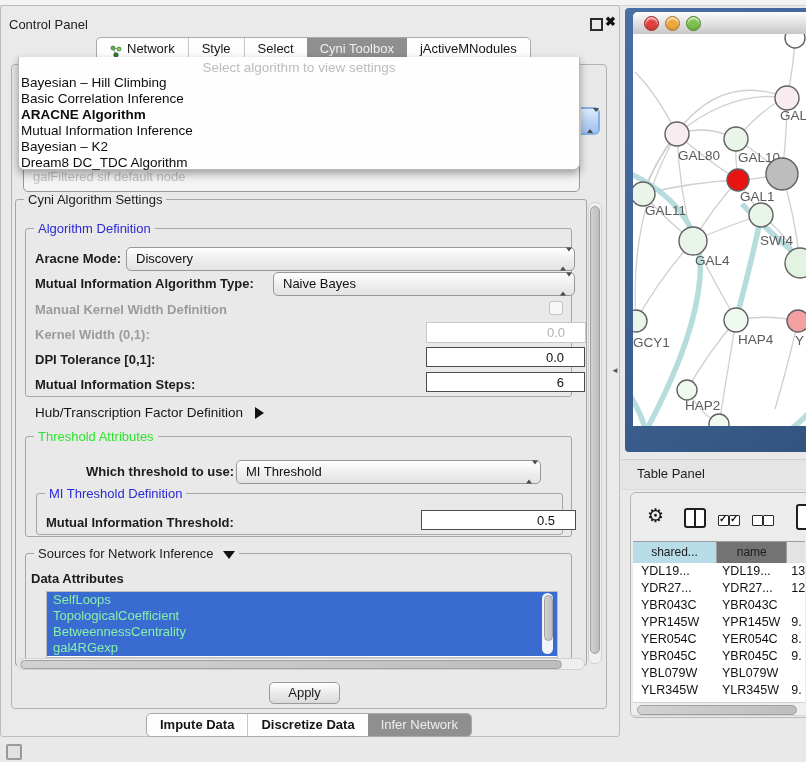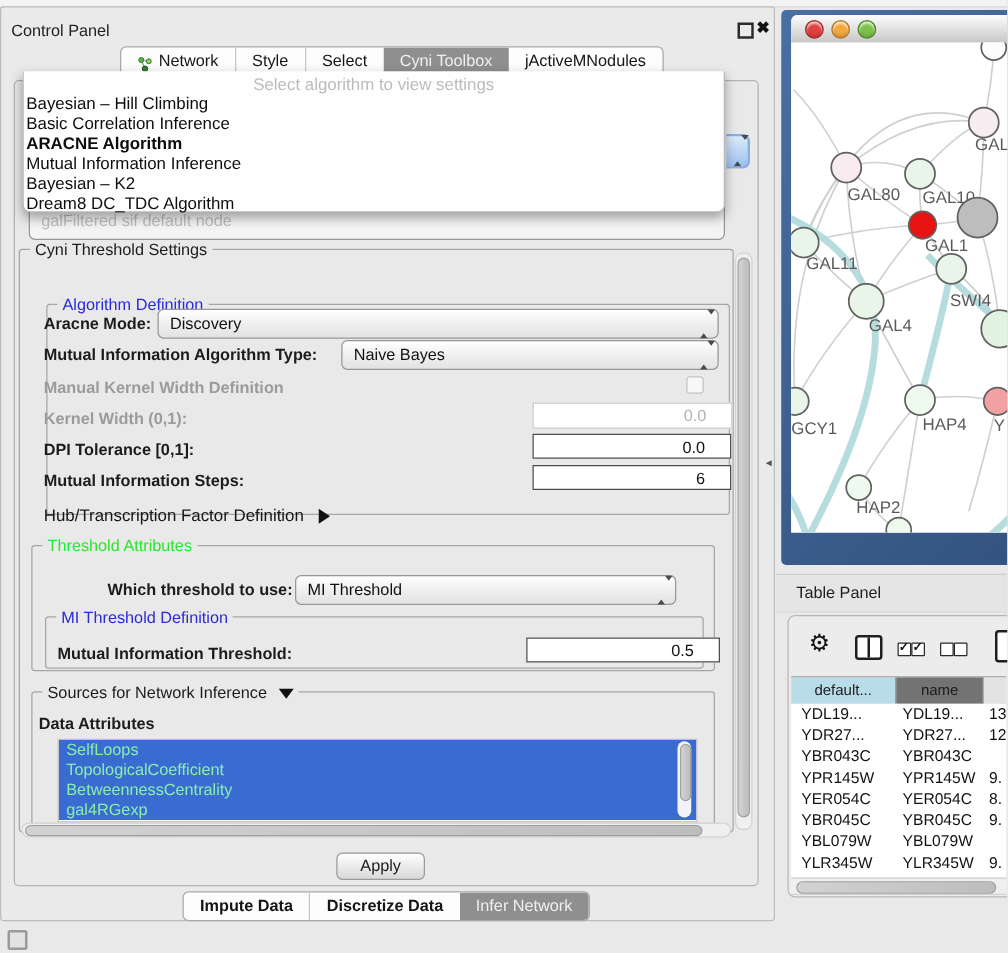--- a/index.html
+++ b/index.html
@@ -145,28 +145,28 @@
     <div class="abs inner-panel"></div>
 
     <div class="abs" style="left:580px;top:101px;width:17px;height:24px;border:2px solid #86afe4;border-left:none;border-radius:0 6px 6px 0;background:linear-gradient(#dcebfc,#9cc0ef);">
       <span class="spin" style="right:4px;"><span class="u"></span><span class="d"></span></span>
     </div>
     <div class="abs combo" style="left:22px;top:156px;width:546px;height:28px;line-height:28px;color:#bdbdbd;background:#f4f4f4;">
       <span>galFiltered sif default node</span>
     </div>
 
     <div class="tb" style="left:14px;top:193px;width:570px;height:465px;">
-      <span class="tbt">Cyni Threshold Settings</span>
+      <span class="tbt">Cyni Algorithm Settings</span>
     </div>
 
     <div class="abs sb-track-v" style="left:587px;top:196px;width:12px;height:460px;">
       <div class="sb-thumb" style="position:absolute;left:1px;top:3px;width:8px;height:446px;"></div>
     </div>
 
-    <div class="tb" style="left:36px;top:222px;width:545px;height:167px;margin-top:15px;">
+    <div class="tb" style="left:24px;top:222px;width:545px;height:167px;">
       <span class="tbt t-blue">Algorithm Definition</span>
     </div>
     <span class="abs lbl" style="left:34px;top:245px;">Aracne Mode:</span>
     <div class="abs combo" style="left:125px;top:241px;width:438px;height:22px;">
       <span>Discovery</span>
       <span class="spin"><span class="u"></span><span class="d"></span></span>
     </div>
 
     <span class="abs lbl" style="left:34px;top:270px;">Mutual Information Algorithm Type:</span>
     <div class="abs combo" style="left:272px;top:266px;width:291px;height:22px;">
@@ -336,21 +336,21 @@
     <div class="abs icon-col" style="left:53px;top:15px;"></div>
     <div class="abs" style="left:87px;top:19px;">
       <span class="cbx ck"></span><span class="cbx ck"></span>
     </div>
     <div class="abs" style="left:121px;top:19px;">
       <span class="cbx"></span><span class="cbx"></span>
     </div>
     <div class="abs icon-page" style="left:165px;top:11px;"></div>
 
     <div class="abs thead" style="left:2px;top:48px;width:172px;">
-      <div class="th c0">default...</div>
+      <div class="th c0">shared...</div>
       <div class="th c1">name</div>
       <div class="th c2"></div>
     </div>
 
     <div class="abs tbody" style="left:2px;top:70px;width:172px;height:139px;">
         <div class="trow">
           <div class="tcell c0">YDL19...</div>
           <div class="tcell c1">YDL19...</div>
           <div class="tcell c2">13</div>
         </div>

